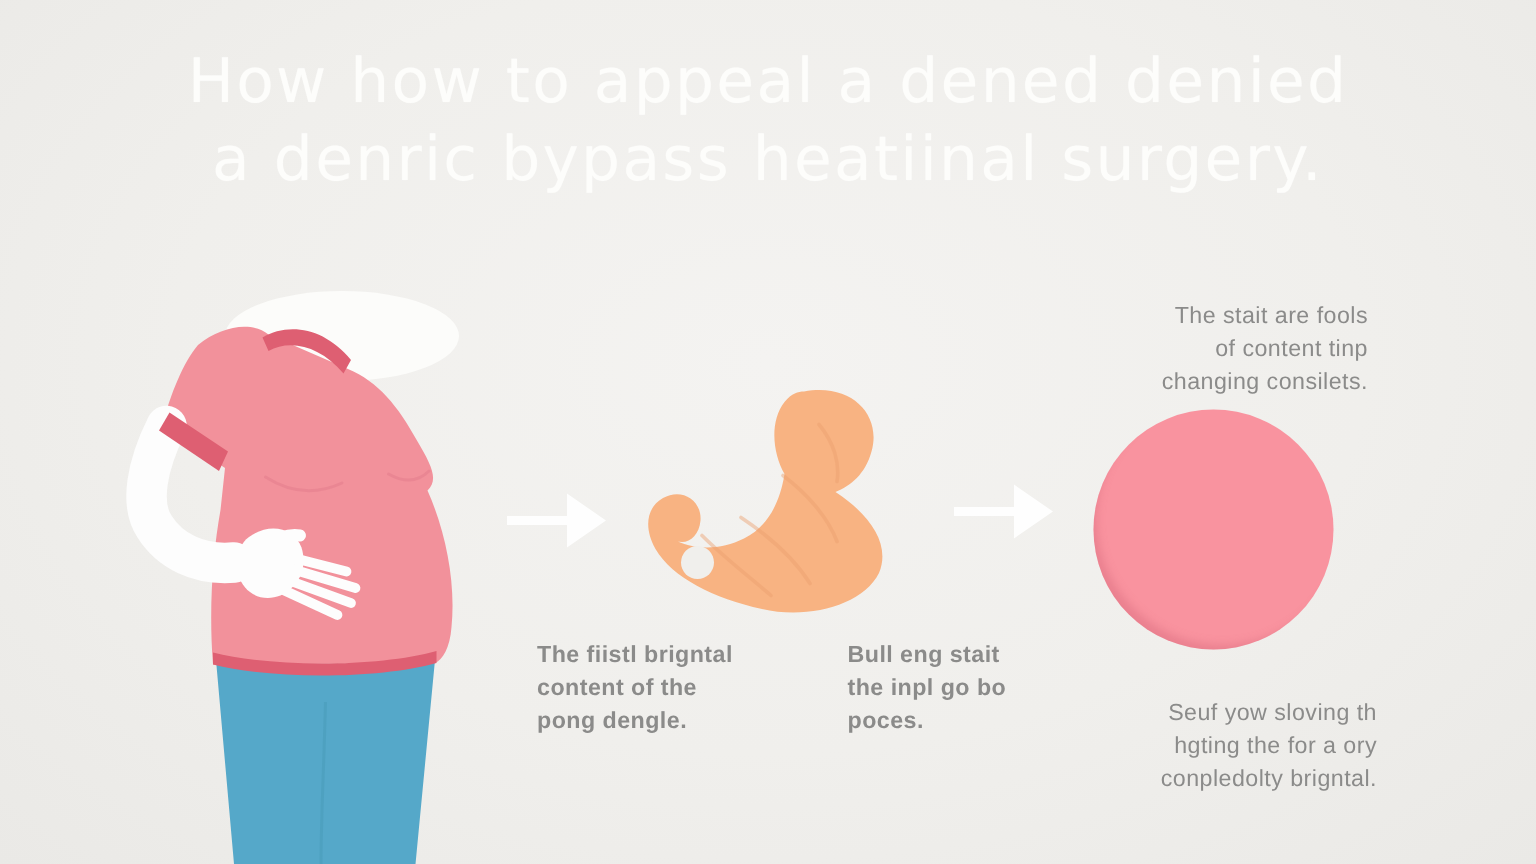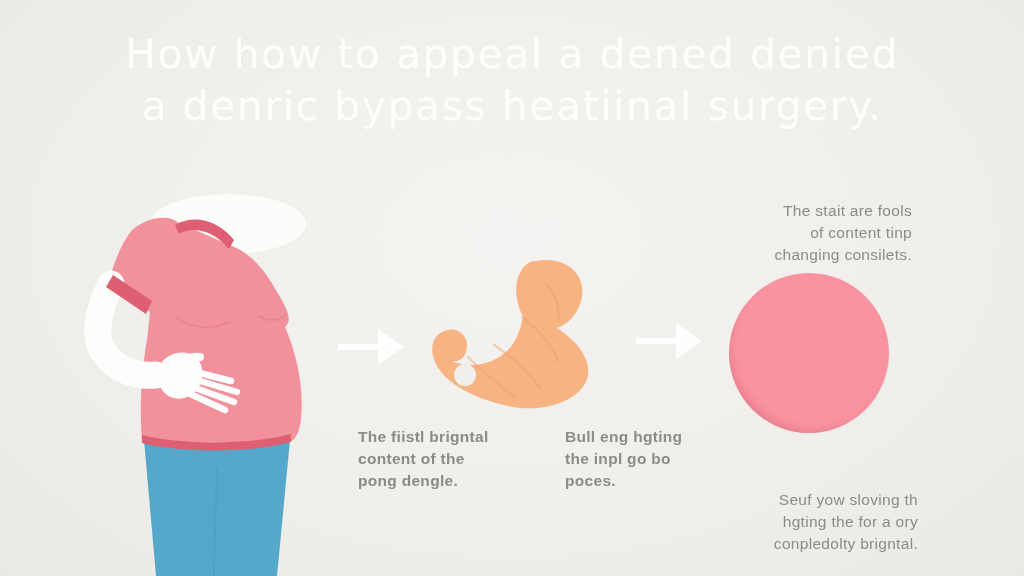--- a/index.html
+++ b/index.html
@@ -36,21 +36,21 @@
     color:#8b8b8a;
     font-size:15.5px;
     line-height:22px;
     letter-spacing:0.3px;
   }
   .cap-center{text-align:right;}
   .cap-left{text-align:left;font-weight:bold;}
   .cap-top-right{left:712px;top:200px;width:200px;}
   .cap-step1{left:358px;top:426px;width:150px;}
   .cap-step2{left:565px;top:426px;width:140px;}
-  .cap-bottom-right{left:702px;top:465px;width:216px;margin-top:24px;}
+  .cap-bottom-right{left:702px;top:465px;width:216px;}
 </style>
 </head>
 <body>
 
 <div class="canvas">
 
   <div class="title">
     <div>How how to appeal a dened denied</div>
     <div>a denric bypass heatiinal surgery.</div>
   </div>
@@ -117,21 +117,21 @@
     <div>changing consilets.</div>
   </div>
 
   <div class="caption cap-left cap-step1">
     <div>The fiistl brigntal</div>
     <div>content of the</div>
     <div>pong dengle.</div>
   </div>
 
   <div class="caption cap-left cap-step2">
-    <div>Bull eng hgting</div>
+    <div>Bull eng stait</div>
     <div>the inpl go bo</div>
     <div>poces.</div>
   </div>
 
   <div class="caption cap-center cap-bottom-right">
     <div>Seuf yow sloving th</div>
     <div>hgting the for a ory</div>
     <div>conpledolty brigntal.</div>
   </div>
 

